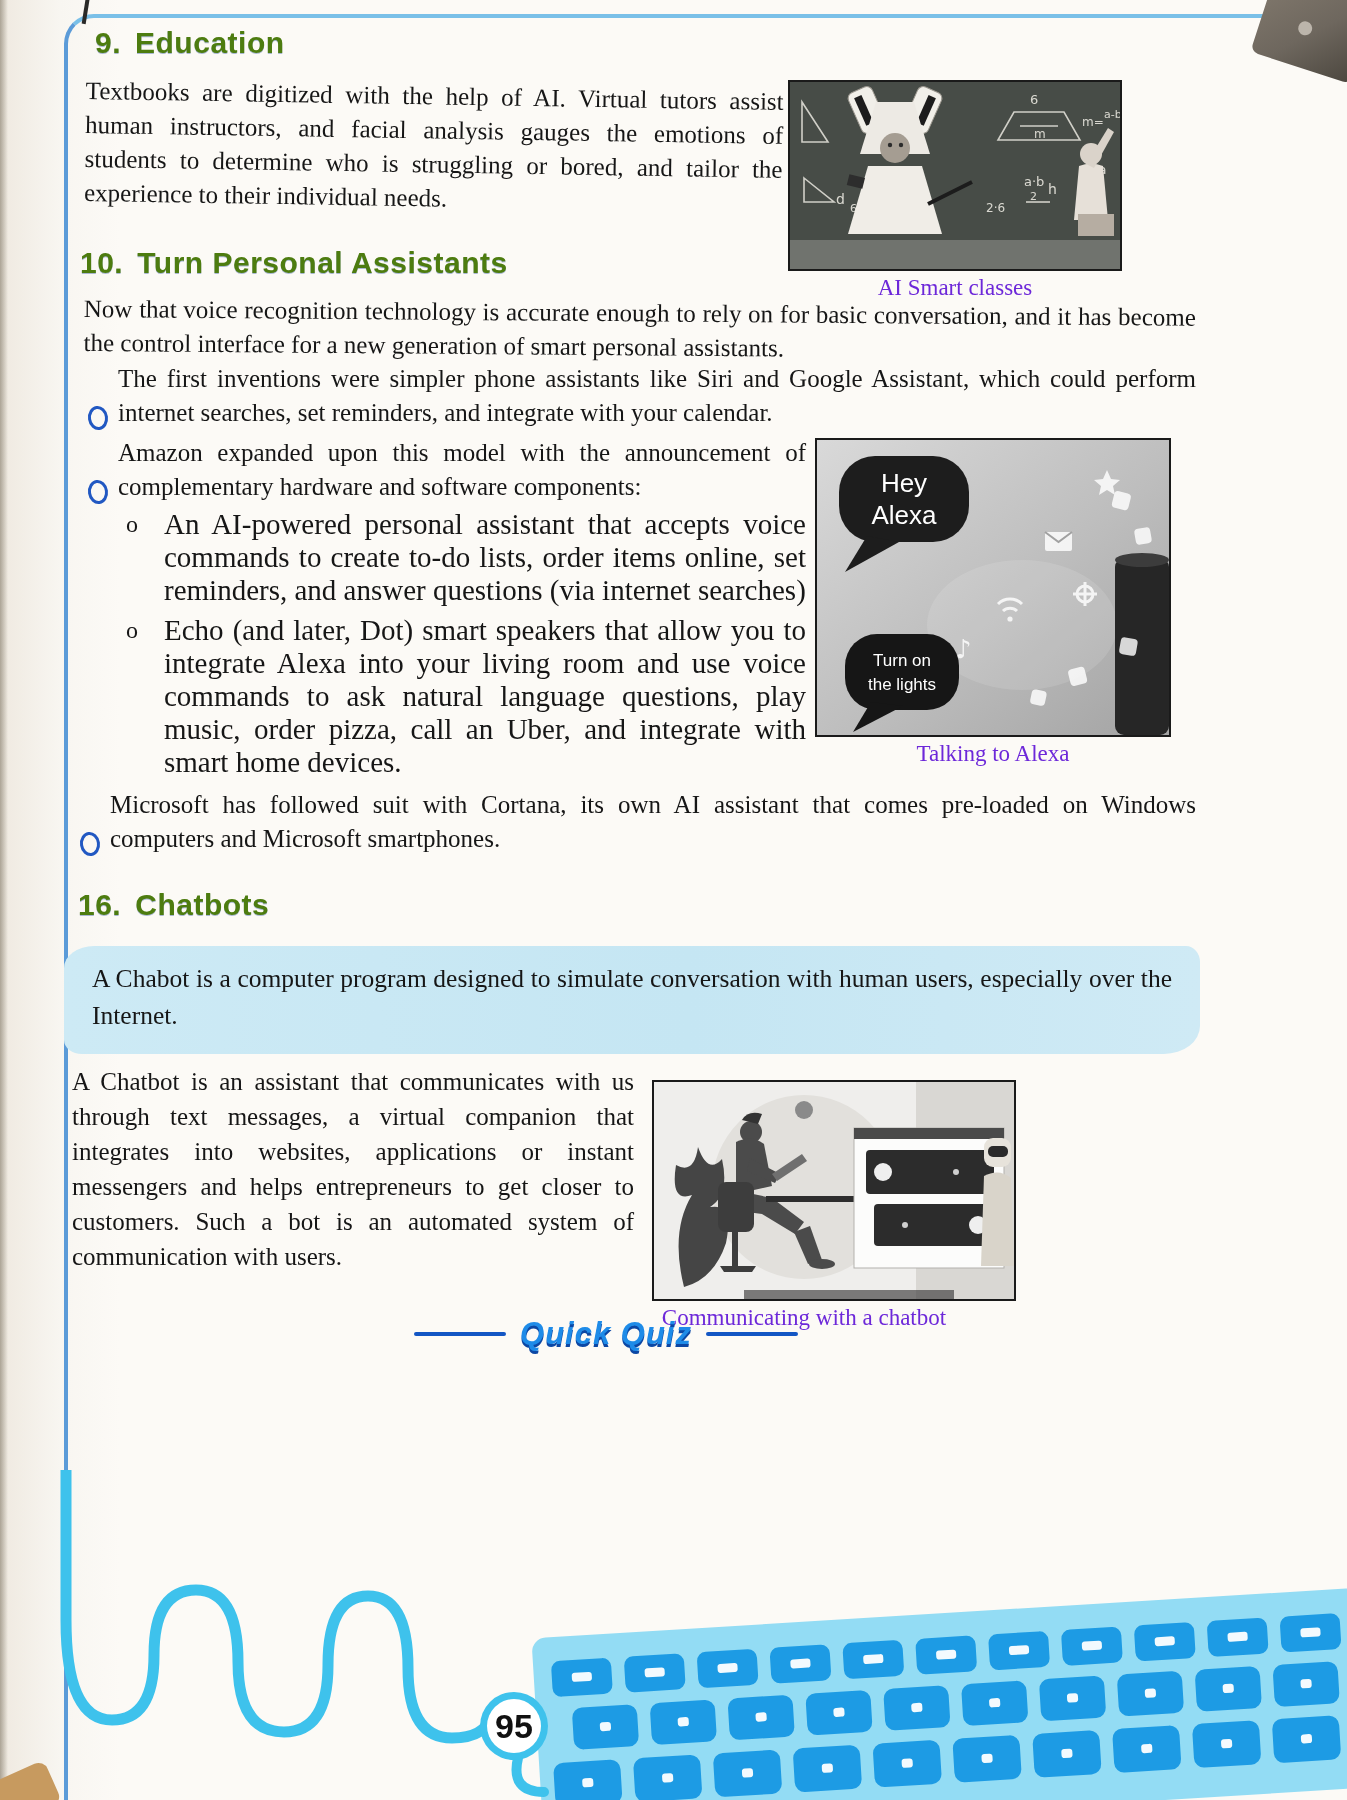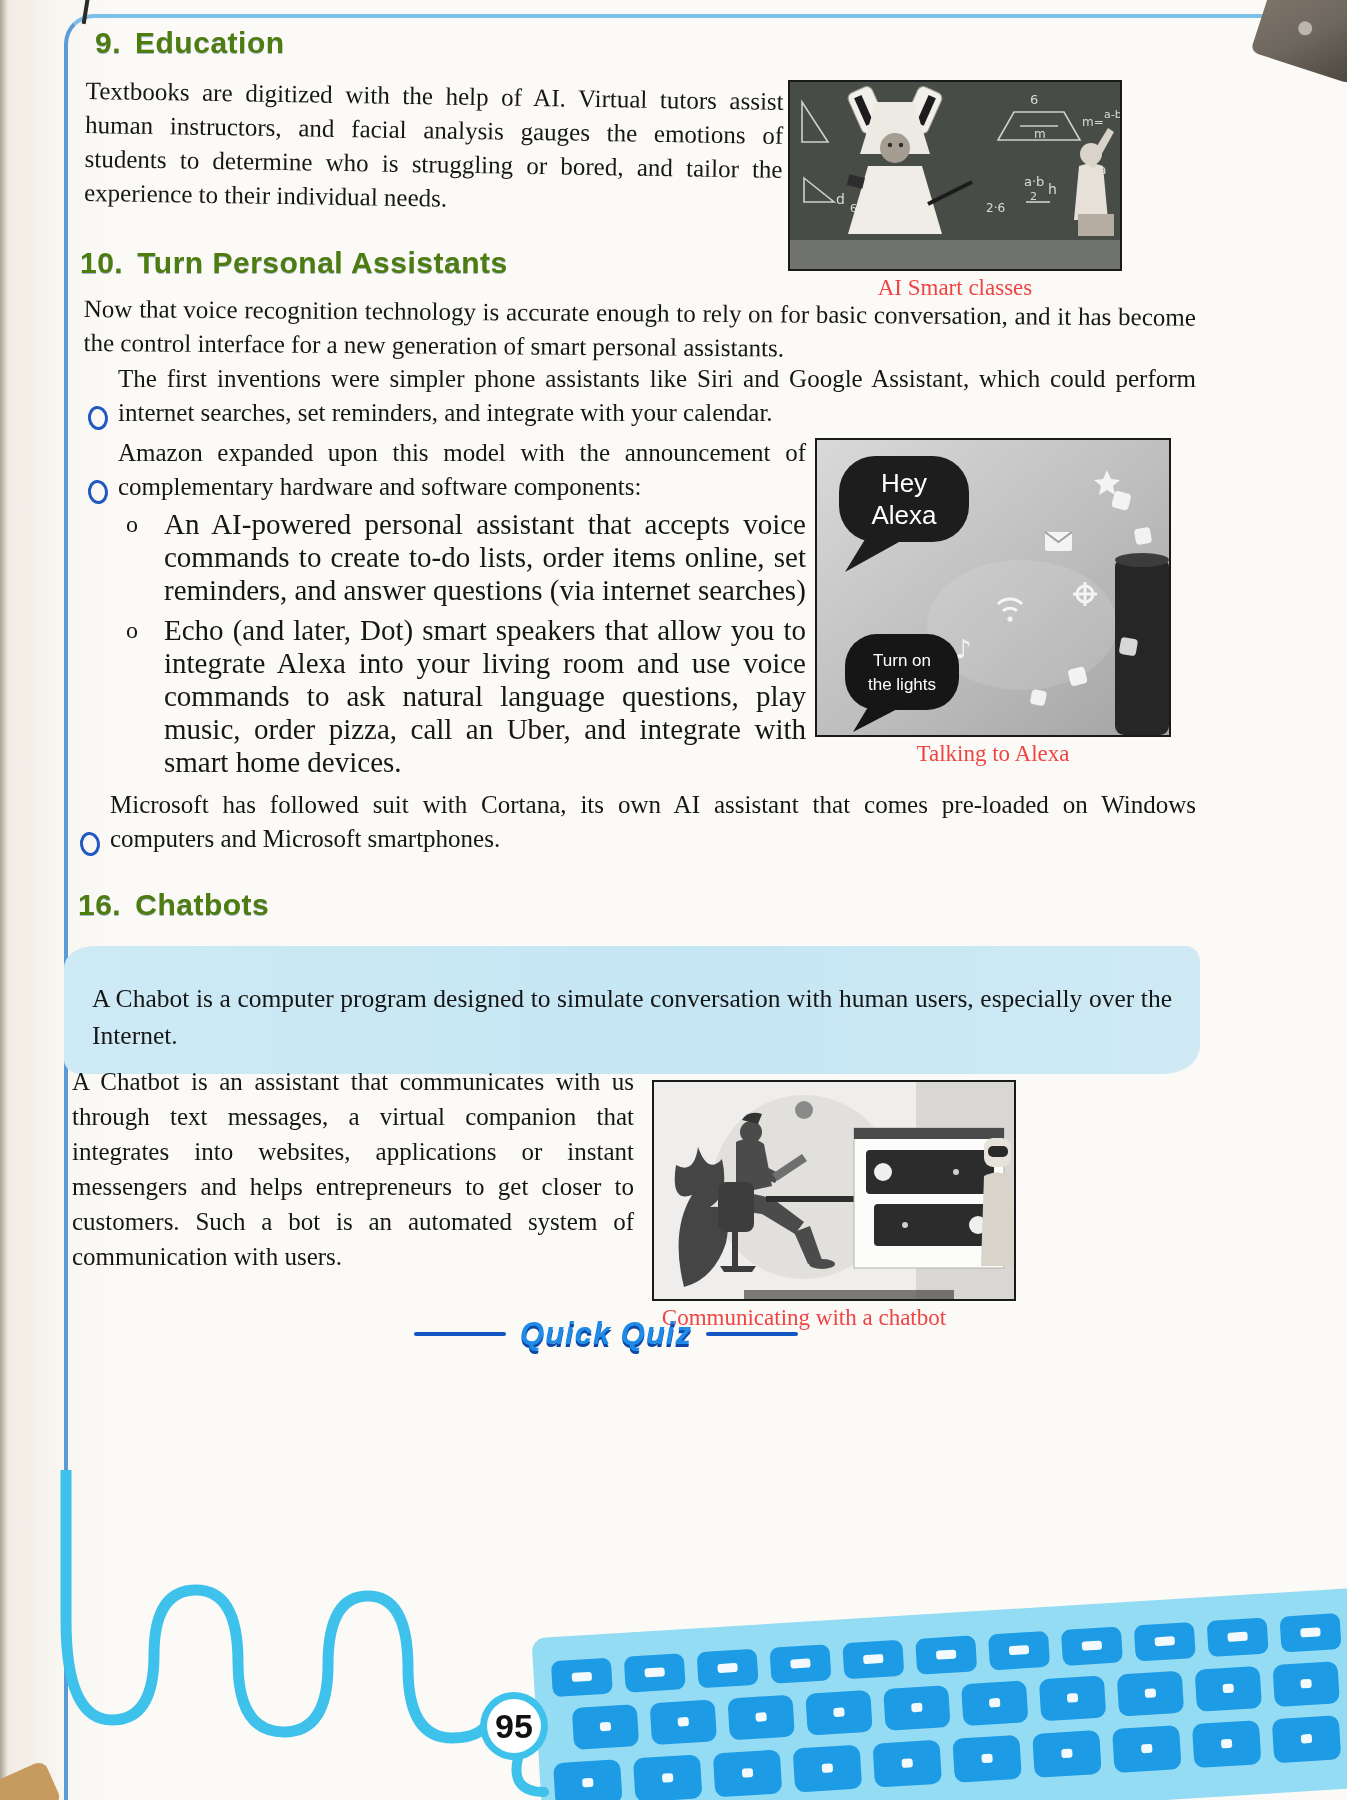--- a/index.html
+++ b/index.html
@@ -34,25 +34,25 @@
   .bullet-row .marker{flex:0 0 30px;margin-top:7px;}
   .ring{display:block;width:14px;height:18px;border:3.5px solid #2158c2;border-radius:50%;transform:rotate(-8deg);}
   .bullet-row .btext{flex:1;font-size:25px;line-height:34px;text-align:justify;}
   .sub-row{position:absolute;display:flex;align-items:flex-start;}
   .sub-row .marker{flex:0 0 38px;font-size:24px;line-height:33px;padding-left:4px;}
   .sub-row .btext{flex:1;font-size:29px;line-height:33px;text-align:justify;}
 
   
   .figure{position:absolute;}
   .photo{display:block;border:2px solid #1a1a1a;background:#888;}
-  .caption{font-size:23px;text-align:center;margin-top:4px;color:#ef4444;}
+  .caption{font-size:23px;text-align:center;margin-top:4px;color:#6d28d9;}
 
   
   .def-box{position:absolute;background:linear-gradient(90deg,#cdeaf5,#c5e6f3 55%,#cfeaf5);
-    border-radius:30px 14px 36px 18px / 22px 16px 28px 14px;padding:34px 28px 20px 28px;}
+    border-radius:30px 14px 36px 18px / 22px 16px 28px 14px;padding:14px 28px 20px 28px;}
   .def-box .para-in{font-size:25.5px;line-height:37px;text-align:justify;}
 
   
   .quiz{position:absolute;}
   .quiz-head{display:flex;align-items:center;justify-content:center;gap:14px;margin-bottom:-8px;position:relative;z-index:2;}
   .quiz-line{width:92px;height:4px;background:#1356c4;border-radius:2px;}
   .quiz-title{font-family:"Liberation Sans",sans-serif;font-weight:700;font-style:italic;
     font-size:31px;color:#1e8be8;text-shadow:0 2.5px 0 #0c47a4;letter-spacing:1px;}
   .quiz-box{border:3.5px solid #1356c4;border-radius:18px;height:62px;display:flex;align-items:center;justify-content:center;margin-top:4px;box-shadow:0 0 0 1px rgba(19,86,196,.25);}
   .quiz-q{font-size:26px;}

